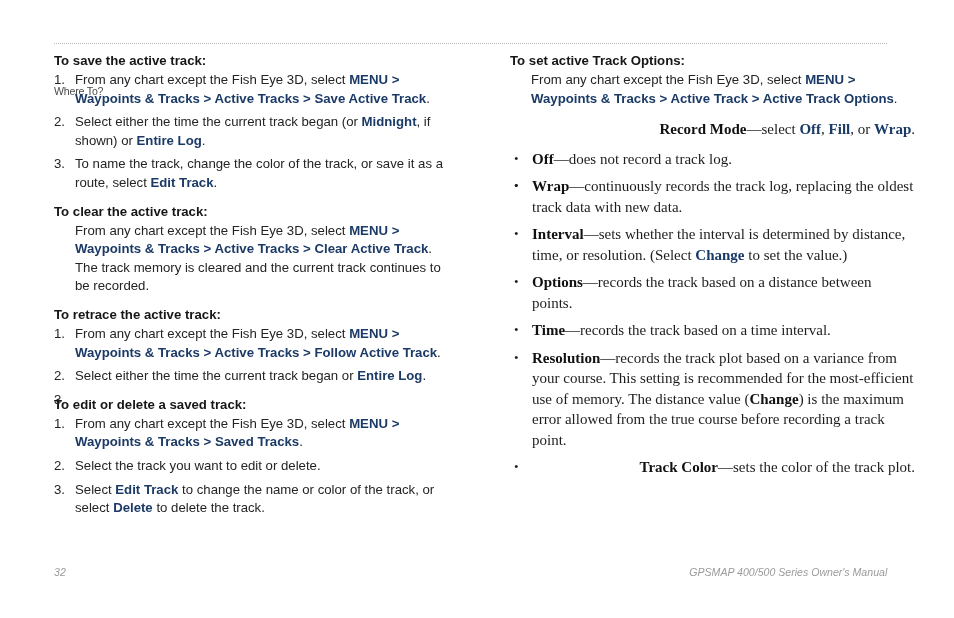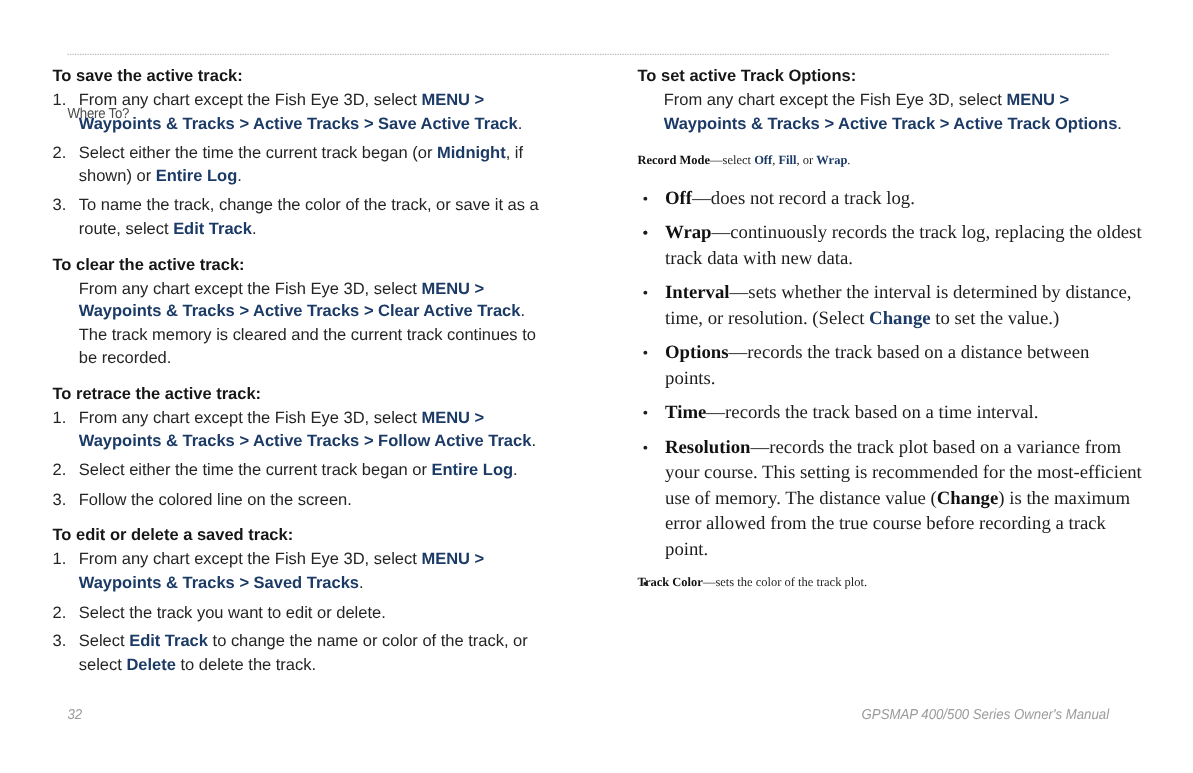--- a/index.html
+++ b/index.html
@@ -46,21 +46,21 @@
     left: 54px;
     top: 43px;
     width: 833px;
     height: 1px;
     border-top: 1px dotted #b9b9b9;
   }
 
   
   .col-left {
     position: absolute;
-    left: 42px;
+    left: 54px;
     top: 52px;
     width: 396px;
   }
   .col-right {
     position: absolute;
     left: 510px;
     top: 52px;
     width: 405px;
   }
 
@@ -102,24 +102,25 @@
   }
 
   b.ui {
     color: #1b3a66;
     font-weight: bold;
   }
 
   
   .serif-para {
     font-family: "Liberation Serif", serif;
-    font-size: 10px;
+    font-size: 15px;
     line-height: 20.5px;
     color: #1d1d1d;
     margin: 6px 0 9px 0;
+    text-align: right;
   }
   .serif-para b {
     font-weight: bold;
     color: #111111;
   }
   .serif-para b.ui {
     color: #1b3a66;
   }
 
   .serif-bullet {
@@ -185,21 +186,21 @@
   <div class="col-left" id="left-column">
       <div class="sans-head">To save the active track:</div>
       <div class="num-item"><span class="num">1.</span><span><span>From any chart except the Fish Eye 3D, select </span><b class="ui">MENU</b><b class="ui"> &gt; </b><b class="ui">Waypoints &amp; Tracks</b><b class="ui"> &gt; </b><b class="ui">Active Tracks</b><b class="ui"> &gt; </b><b class="ui">Save Active Track</b><span>.</span></span></div>
       <div class="num-item"><span class="num">2.</span><span><span>Select either the time the current track began (or </span><b class="ui">Midnight</b><span>, if shown) or </span><b class="ui">Entire Log</b><span>.</span></span></div>
       <div class="num-item"><span class="num">3.</span><span><span>To name the track, change the color of the track, or save it as a route, select </span><b class="ui">Edit Track</b><span>.</span></span></div>
       <div class="sans-head sec-gap">To clear the active track:</div>
       <div class="plain-item"><span>From any chart except the Fish Eye 3D, select </span><b class="ui">MENU</b><b class="ui"> &gt; </b><b class="ui">Waypoints &amp; Tracks</b><b class="ui"> &gt; </b><b class="ui">Active Tracks</b><b class="ui"> &gt; </b><b class="ui">Clear Active Track</b><span>. The track memory is cleared and the current track continues to be recorded.</span></div>
       <div class="sans-head sec-gap">To retrace the active track:</div>
       <div class="num-item"><span class="num">1.</span><span><span>From any chart except the Fish Eye 3D, select </span><b class="ui">MENU</b><b class="ui"> &gt; </b><b class="ui">Waypoints &amp; Tracks</b><b class="ui"> &gt; </b><b class="ui">Active Tracks</b><b class="ui"> &gt; </b><b class="ui">Follow Active Track</b><span>.</span></span></div>
       <div class="num-item"><span class="num">2.</span><span><span>Select either the time the current track began or </span><b class="ui">Entire Log</b><span>.</span></span></div>
-      <div class="num-item"><span class="num">3.</span><span><span>Follow the colored line on the screen.</span></span></div>
+      <div class="num-item"><span class="num">3.</span></div>
       <div class="sans-head sec-gap">To edit or delete a saved track:</div>
       <div class="num-item"><span class="num">1.</span><span><span>From any chart except the Fish Eye 3D, select </span><b class="ui">MENU</b><b class="ui"> &gt; </b><b class="ui">Waypoints &amp; Tracks</b><b class="ui"> &gt; </b><b class="ui">Saved Tracks</b><span>.</span></span></div>
       <div class="num-item"><span class="num">2.</span><span><span>Select the track you want to edit or delete.</span></span></div>
       <div class="num-item"><span class="num">3.</span><span><span>Select </span><b class="ui">Edit Track</b><span> to change the name or color of the track, or select </span><b class="ui">Delete</b><span> to delete the track.</span></span></div>
     </div>
 
   <div class="col-right" id="right-column">
       <div class="sans-head">To set active Track Options:</div>
       <div class="plain-item" style="margin-bottom: 11px;"><span>From any chart except the Fish Eye 3D, select </span><b class="ui">MENU</b><b class="ui"> &gt; </b><b class="ui">Waypoints &amp; Tracks</b><b class="ui"> &gt; </b><b class="ui">Active Track</b><b class="ui"> &gt; </b><b class="ui">Active Track Options</b><span>.</span></div>
       <div class="serif-para"><b>Record Mode</b><span>—select </span><b class="ui">Off</b><span>, </span><b class="ui">Fill</b><span>, or </span><b class="ui">Wrap</b><span>.</span></div>

